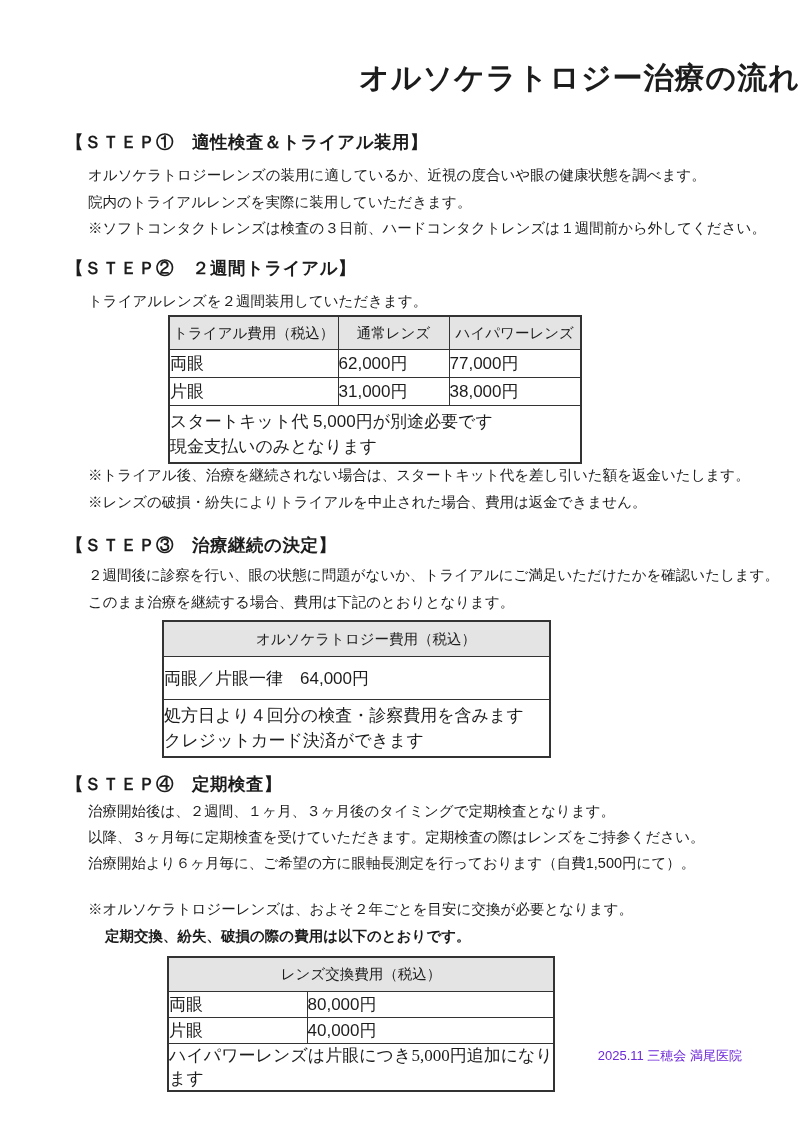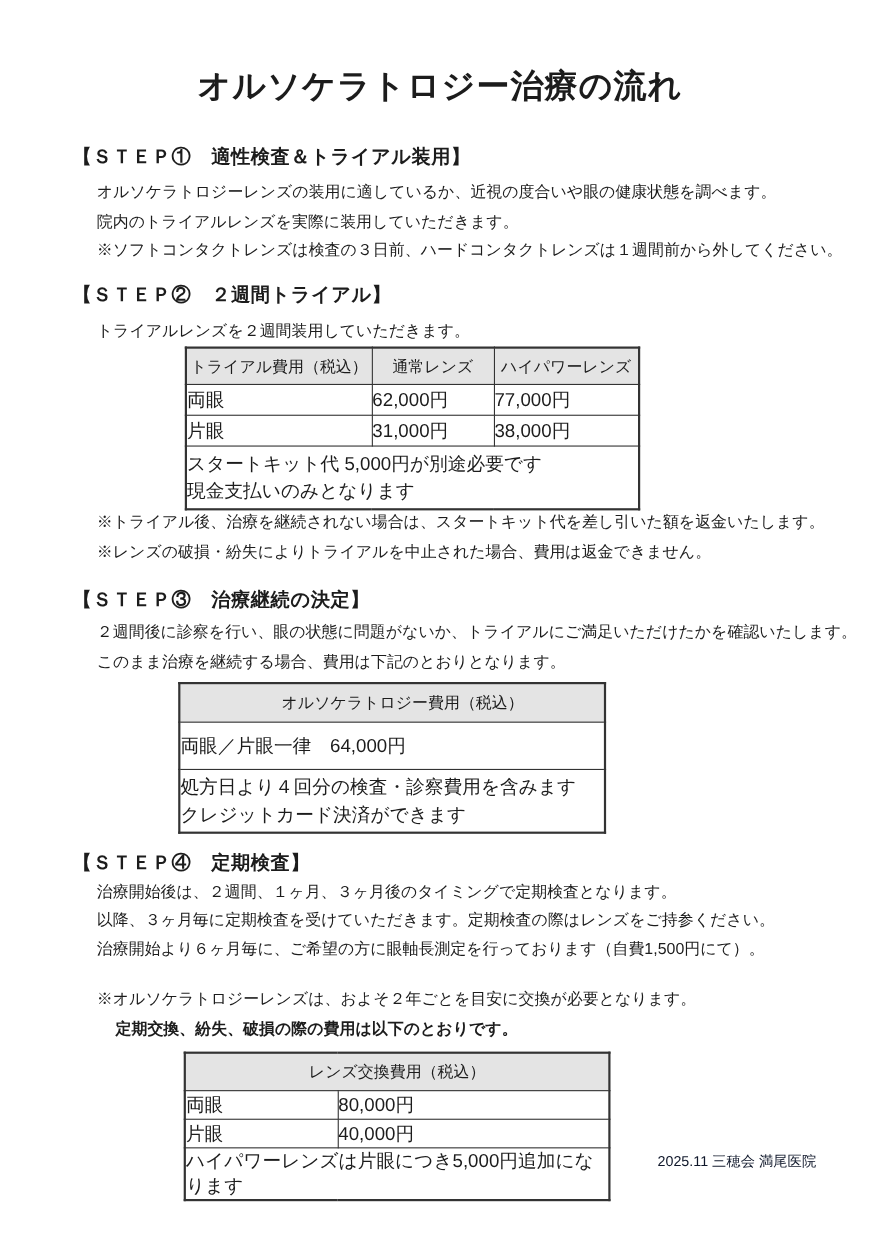--- a/index.html
+++ b/index.html
@@ -6,21 +6,21 @@
   body{
     width:800px;height:1132px;position:relative;background:#ffffff;
     font-family:"Liberation Sans", sans-serif;
     color:#1c1c1c;
     -webkit-font-smoothing:antialiased;
   }
   .page{position:absolute;inset:0;overflow:hidden;}
 
   .doc-title{
     position:absolute;top:58px;left:0;width:800px;
-    text-align:center;font-size:30px;font-weight:bold;letter-spacing:1px;
+    text-align:right;font-size:30px;font-weight:bold;letter-spacing:1px;
   }
 
   .step-heading{
     position:absolute;left:66px;
     font-size:17.5px;font-weight:bold;letter-spacing:0.5px;white-space:nowrap;
   }
   .body-block{
     position:absolute;left:88px;
     font-size:14.5px;line-height:26.5px;white-space:nowrap;
   }
@@ -41,25 +41,25 @@
   .t-trial .notes-cell{height:52px;line-height:25px;padding:2px 0;margin-left:36px;}
 
   .t-ortho{top:620px;left:162px;width:389px;}
   .t-ortho th{height:32px;padding-left:20px;}
   .t-ortho .price-cell{height:42px;margin-top:28px;}
   .t-ortho .notes-cell{height:52px;line-height:25px;padding:2px 0;margin-top:28px;}
 
   .t-exchange{top:956px;left:167px;width:386px;}
   .t-exchange th{height:31px;}
   .t-exchange td{height:25px;}
-  .t-exchange .notes-cell{height:25px;}
+  .t-exchange .notes-cell{height:25px;font-family:Liberation Serif, serif;}
 
   .doc-footer{
     position:absolute;top:1047px;right:58px;
-    font-size:13px;color:#0f172a;white-space:nowrap;
+    font-size:13px;color:#6d28d9;white-space:nowrap;
   }
 
   .indent-17{padding-left:17px;font-weight:bold;}
 </style>
 </head>
 <body>
 
 <div class="page">
 
   <div class="doc-title">オルソケラトロジー治療の流れ</div>

